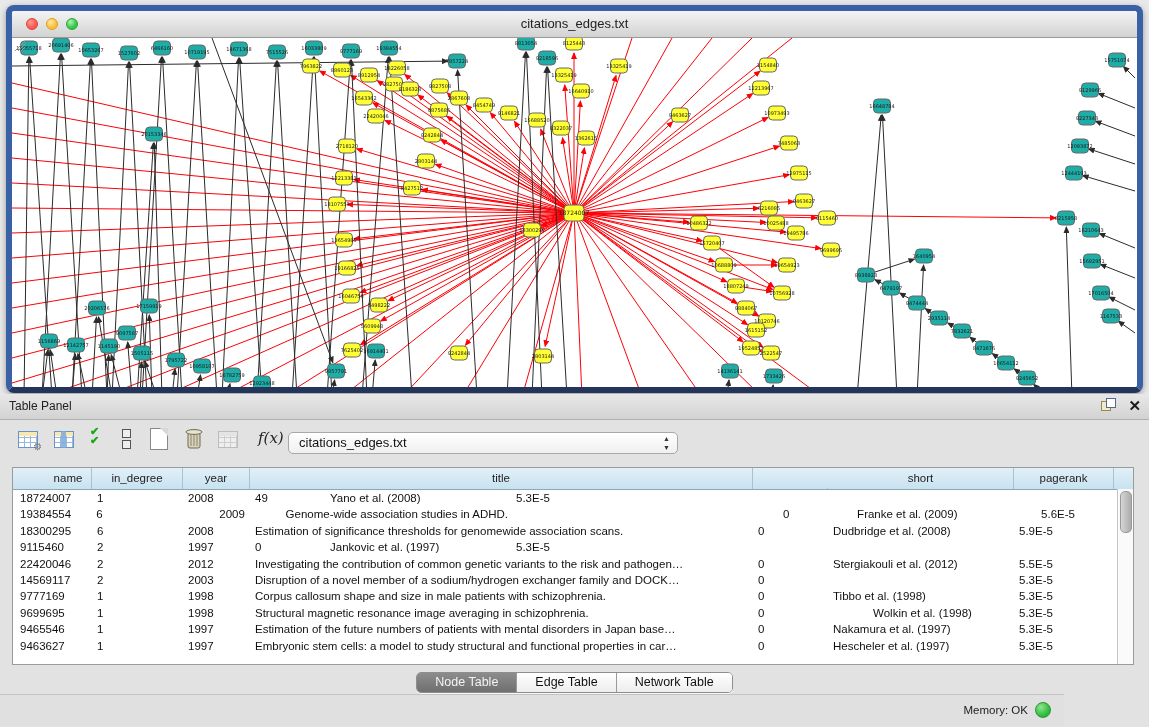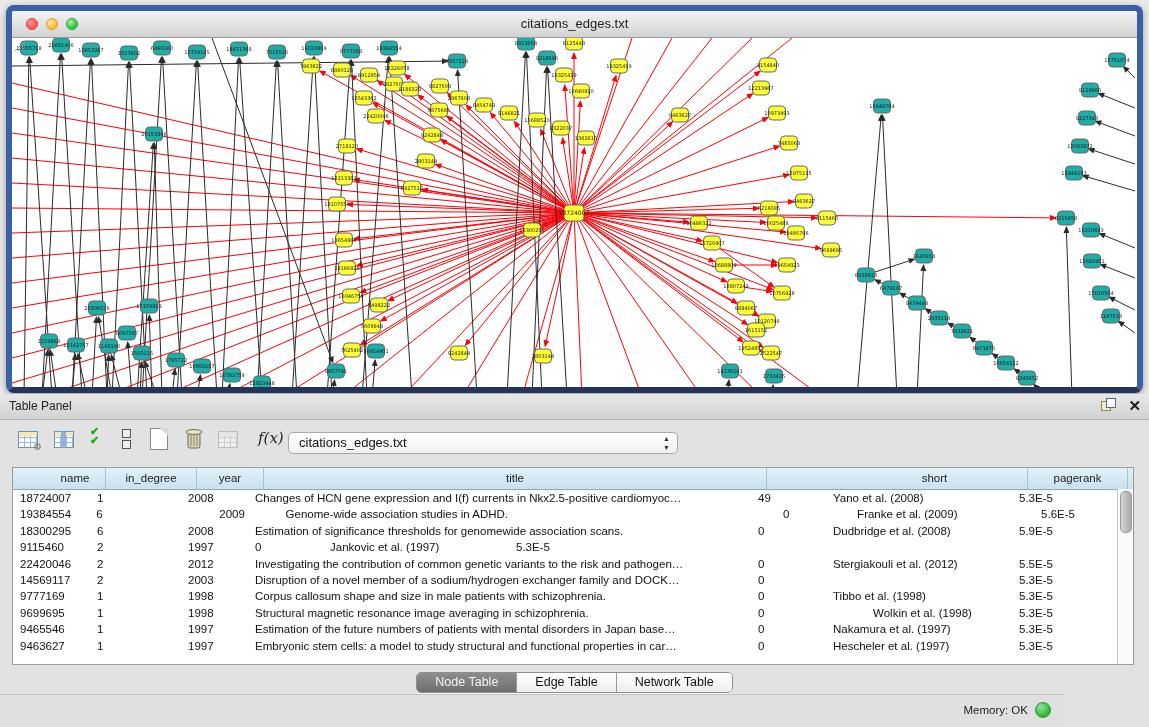--- a/index.html
+++ b/index.html
@@ -764,34 +764,33 @@
     </div>
     <div class="tb-ic fx" style="left:258px;top:10px">f(x)</div>
     <div class="combo">
       <span>citations_edges.txt</span>
       <span class="arrows">▲<br>▼</span>
     </div>
   </div>
 
   <div class="tbl-wrap">
     <div class="thead" id="thead">
-        <div class="th" style="width: 93px; padding-left: 32px;">name</div>
+        <div class="th" style="width: 79px; padding-left: 32px;">name</div>
         <div class="th" style="width: 91px;">in_degree</div>
         <div class="th" style="width: 67px;">year</div>
         <div class="th" style="width: 503px;">title</div>
         <div class="th" style="width: 75px; text-align: right; padding-left: 4px; margin-top: 20px;">△ out_de…</div>
         <div class="th" style="width: 186px;">short</div>
         <div class="th" style="width: 100px;">pagerank</div>
       </div>
     <div class="tbody" id="tbody">
         <div class="tr">
           <div class="td" style="width: 77px;">18724007</div>
           <div class="td" style="width: 91px;">1</div>
           <div class="td" style="width: 67px;">2008</div>
-          <div class="td" style="width: 503px;">Changes of HCN gene expression and I(f) currents in Nkx2.5-positive cardiomyoc…</div>
           <div class="td" style="width: 75px;">49</div>
           <div class="td" style="width: 186px;">Yano et al. (2008)</div>
           <div class="td" style="width: 100px;">5.3E-5</div>
         </div>
         <div class="tr">
           <div class="td" style="width: 77px;">19384554</div>
           <div class="td" style="width: 91px;">6</div>
           <div class="td" style="width: 67px; margin-left: 33px;">2009</div>
           <div class="td" style="width: 503px;">Genome-wide association studies in ADHD.</div>
           <div class="td" style="width: 75px;">0</div>

